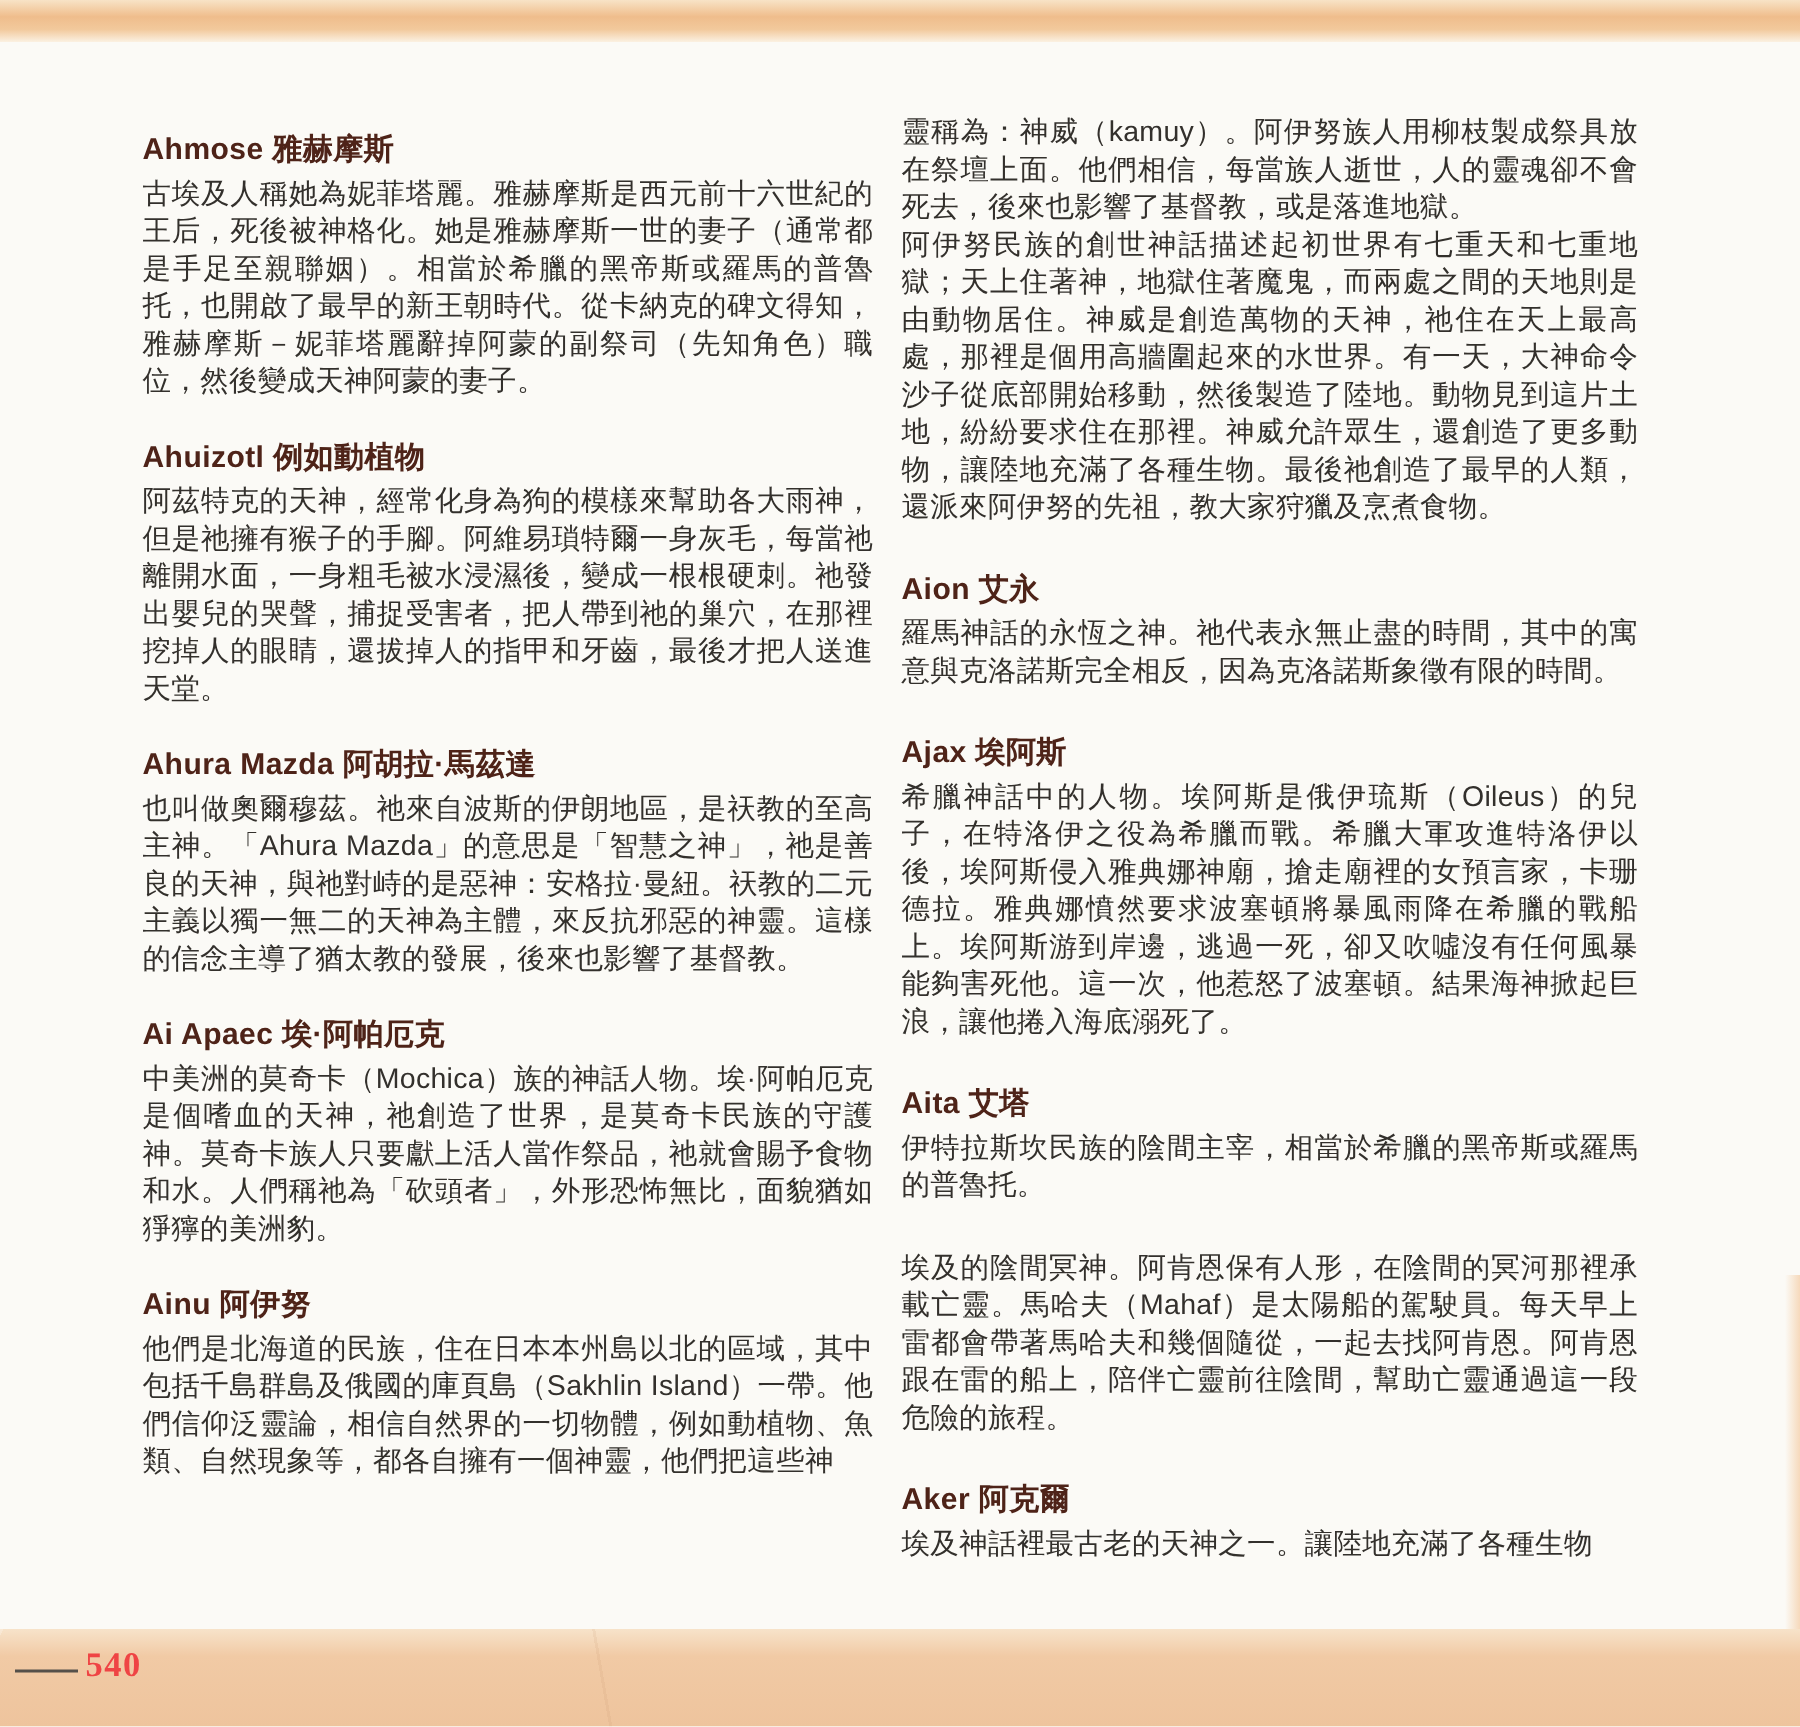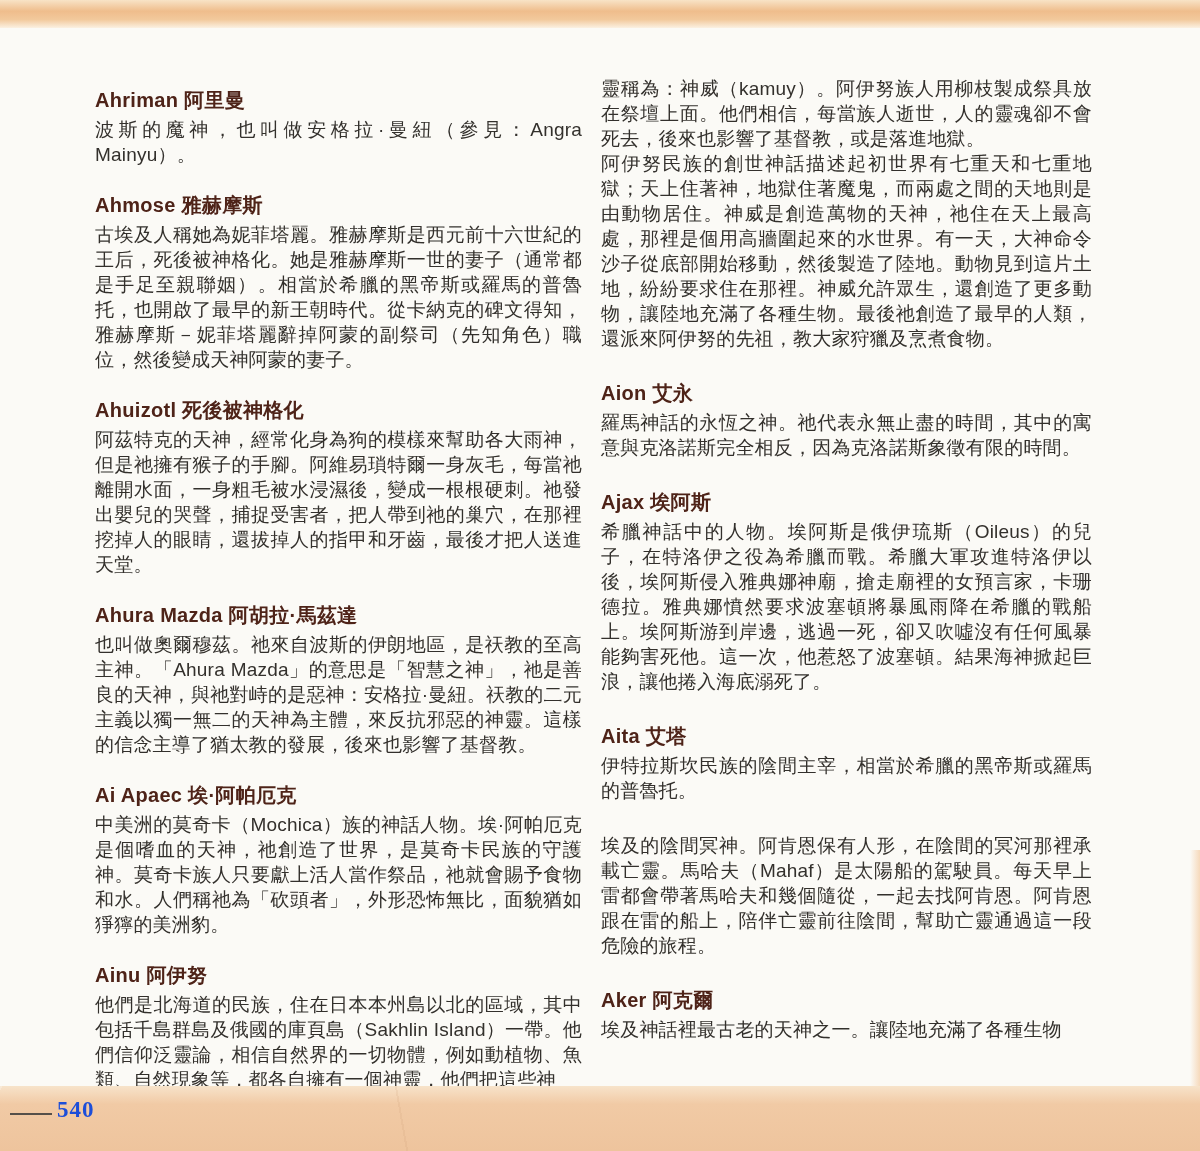--- a/index.html
+++ b/index.html
@@ -38,44 +38,40 @@
     color:#4e2318;letter-spacing:0.3px;text-align:left;
   }
   .entry{margin:0 0 26px 0;}
   .col-right .entry{margin-bottom:30px;}
   .b{margin:0;}
   .cont{margin:0 0 30px 0;}
   .cont p{margin:0;}
   .pagenum{
     position:absolute;left:57px;top:1097px;
     font-family:"Liberation Serif","DejaVu Serif",serif;
-    font-weight:bold;font-size:23px;color:#1d4ed8;letter-spacing:1px;
+    font-weight:bold;font-size:23px;color:#ef4444;letter-spacing:1px;
   }
   .footer-rule{
     position:absolute;left:10px;top:1113px;width:42px;height:2px;background:#55504a;
   }
 </style>
 </head>
 <body>
 
 <div class="scan">
 
   <div class="band-top"></div>
 
   <div class="col col-left">
     <section class="entry">
-      <h3 class="h">Ahriman 阿里曼</h3>
-      <p class="b">波斯的魔神，也叫做安格拉·曼紐（參見：Angra Mainyu）。</p>
-    </section>
-    <section class="entry">
       <h3 class="h">Ahmose 雅赫摩斯</h3>
       <p class="b">古埃及人稱她為妮菲塔麗。雅赫摩斯是西元前十六世紀的王后，死後被神格化。她是雅赫摩斯一世的妻子（通常都是手足至親聯姻）。相當於希臘的黑帝斯或羅馬的普魯托，也開啟了最早的新王朝時代。從卡納克的碑文得知，雅赫摩斯－妮菲塔麗辭掉阿蒙的副祭司（先知角色）職位，然後變成天神阿蒙的妻子。</p>
     </section>
     <section class="entry">
-      <h3 class="h">Ahuizotl 死後被神格化</h3>
+      <h3 class="h">Ahuizotl 例如動植物</h3>
       <p class="b">阿茲特克的天神，經常化身為狗的模樣來幫助各大雨神，但是祂擁有猴子的手腳。阿維易瑣特爾一身灰毛，每當祂離開水面，一身粗毛被水浸濕後，變成一根根硬刺。祂發出嬰兒的哭聲，捕捉受害者，把人帶到祂的巢穴，在那裡挖掉人的眼睛，還拔掉人的指甲和牙齒，最後才把人送進天堂。</p>
     </section>
     <section class="entry">
       <h3 class="h">Ahura Mazda 阿胡拉·馬茲達</h3>
       <p class="b">也叫做奧爾穆茲。祂來自波斯的伊朗地區，是祆教的至高主神。「Ahura Mazda」的意思是「智慧之神」，祂是善良的天神，與祂對峙的是惡神：安格拉·曼紐。祆教的二元主義以獨一無二的天神為主體，來反抗邪惡的神靈。這樣的信念主導了猶太教的發展，後來也影響了基督教。</p>
     </section>
     <section class="entry">
       <h3 class="h">Ai Apaec 埃·阿帕厄克</h3>
       <p class="b">中美洲的莫奇卡（Mochica）族的神話人物。埃·阿帕厄克是個嗜血的天神，祂創造了世界，是莫奇卡民族的守護神。莫奇卡族人只要獻上活人當作祭品，祂就會賜予食物和水。人們稱祂為「砍頭者」，外形恐怖無比，面貌猶如猙獰的美洲豹。</p>
     </section>

